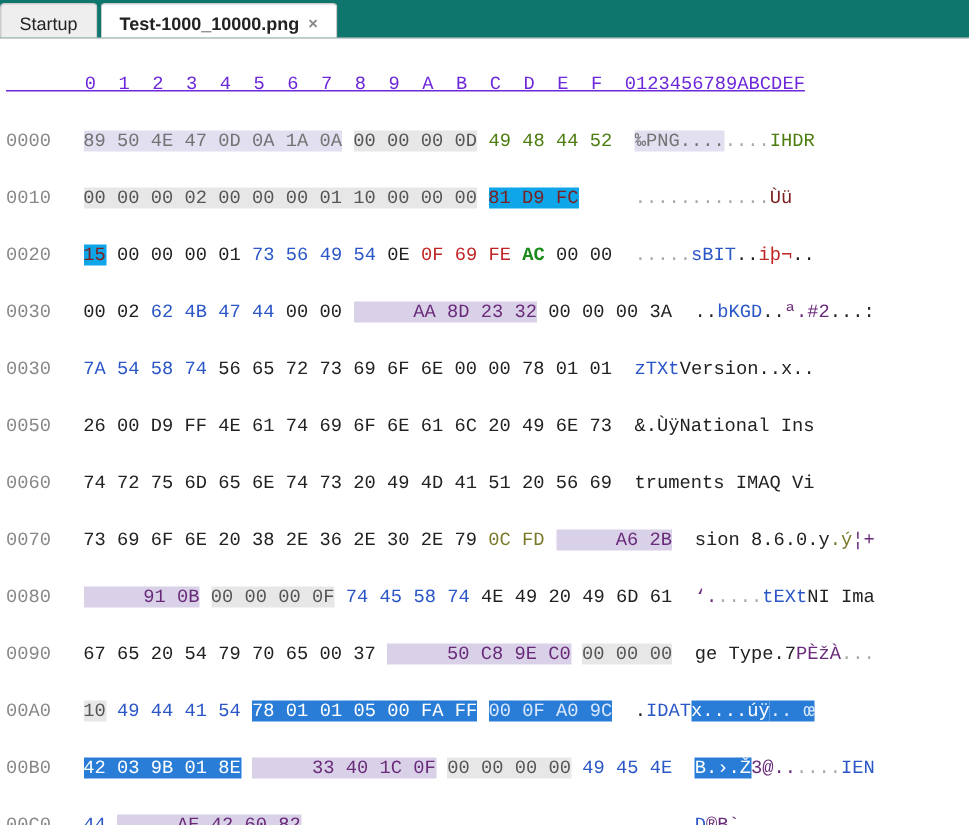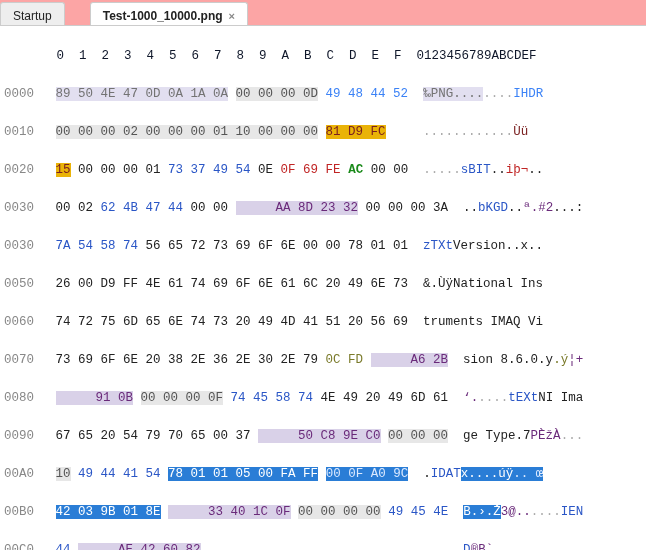--- a/index.html
+++ b/index.html
@@ -1,31 +1,31 @@
 <!DOCTYPE html>
 <html><head>
 <meta charset="utf-8">
 <style>
   * { margin:0; padding:0; box-sizing:border-box; }
   body { font-family:"Segoe UI",Tahoma,Arial,sans-serif; font-size:12px; color:#222; background:#fff; width:646px; }
   
-  .tabs { display:flex; border-bottom:1px solid #ccc; background:#fca5a5; height:26px;gap:23px; }
+  .tabs { display:flex; border-bottom:1px solid #ccc; background:#0f766e; height:26px; }
   .tab { padding:4px 12px 0 12px; border:1px solid #ccc; border-bottom:none; background:#eee; margin-right:2px; margin-top:2px; border-radius:3px 3px 0 0; display:flex; align-items:center; gap:6px; cursor:pointer; }
   .tab.active { background:#fff; font-weight:600; }
   .tab .close { font-size:11px; color:#888; }
   
   .hexview { font-family:Consolas,"Courier New",monospace; font-size:12.5px; line-height:19px; padding:2px 4px 6px 4px; white-space:pre; overflow:hidden; }
-  .hexhead { color:#0f172a; }
+  .hexhead { color:#6d28d9;text-decoration:underline; }
   .addr { color:#888; display:inline-block; width:44px; }
   .hl-png { background:#e2dff0; color:#737373; }
-  .hl-ihdr { color:#3b82f6;margin-top:27px; }
+  .hl-ihdr { color:#4d7c0f;margin-top:27px; }
   .hl-blue { color:#2a56c6; }
   .hl-red { color:#c02424; }
   .hl-green { color:#1a8a1a;font-weight:bold; }
-  .hl-dkred { background:#eab308; color:#7a2020; }
+  .hl-dkred { background:#0ea5e9; color:#7a2020; }
   .hl-grayseg { background:#e7e7e7; color:#555; }
   .hl-purplebox { background:#d9d1e8; color:#6a2a7a;padding-left:40px; }
   .hl-olive { color:#7a7a2a; }
   .hl-idat { background:#2a7dd6; color:#fff; }
   .hl-idat2 { background:#2a7dd6; color:#dbe9ff; }
   .hl-btxt { color:#2a56c6; }
   .hl-fade { color:#aaa; }
 </style>
 </head>
 <body>
@@ -37,21 +37,21 @@
   <div class="tab active">
     <span>Test-1000_10000.png</span>
     <span class="close">×</span>
   </div>
 </div>
 
 <div class="hexview">
 <div class="hexhead">       0  1  2  3  4  5  6  7  8  9  A  B  C  D  E  F  0123456789ABCDEF</div>
 <div><span class="addr">0000</span> <span class="hl-png">89 50 4E 47 0D 0A 1A 0A</span> <span class="hl-grayseg">00 00 00 0D</span> <span class="hl-ihdr">49 48 44 52</span>  <span class="hl-png">‰PNG....</span><span class="hl-fade">....</span><span class="hl-ihdr">IHDR</span></div>
 <div><span class="addr">0010</span> <span class="hl-grayseg">00 00 00 02 00 00 00 01 10 00 00 00</span> <span class="hl-dkred">81 D9 FC</span>     <span class="hl-fade">............</span><span style="color:#7a2020">Ùü</span></div>
-<div><span class="addr">0020</span> <span class="hl-dkred">15</span> <span>00 00 00 01</span> <span class="hl-blue">73 37 49 54</span> 0E <span class="hl-red">0F 69 FE</span> <span class="hl-green">AC</span> 00 00  <span class="hl-fade">.....</span><span class="hl-btxt">sBIT</span>..<span style="color:#c02424">iþ¬</span>..</div>
+<div><span class="addr">0020</span> <span class="hl-dkred">15</span> <span>00 00 00 01</span> <span class="hl-blue">73 56 49 54</span> 0E <span class="hl-red">0F 69 FE</span> <span class="hl-green">AC</span> 00 00  <span class="hl-fade">.....</span><span class="hl-btxt">sBIT</span>..<span style="color:#c02424">iþ¬</span>..</div>
 <div><span class="addr">0030</span> 00 02 <span class="hl-blue">62 4B 47 44</span> 00 00 <span class="hl-purplebox">AA 8D 23 32</span> 00 00 00 3A  ..<span class="hl-btxt">bKGD</span>..<span style="color:#6a2a7a">ª.#2</span>...:</div>
 <div><span class="addr">0030</span> <span class="hl-blue">7A 54 58 74</span> 56 65 72 73 69 6F 6E 00 00 78 01 01  <span class="hl-btxt">zTXt</span>Version..x..</div>
 <div><span class="addr">0050</span> 26 00 D9 FF 4E 61 74 69 6F 6E 61 6C 20 49 6E 73  &amp;.ÙÿNational Ins</div>
 <div><span class="addr">0060</span> 74 72 75 6D 65 6E 74 73 20 49 4D 41 51 20 56 69  truments IMAQ Vi</div>
 <div><span class="addr">0070</span> 73 69 6F 6E 20 38 2E 36 2E 30 2E 79 <span class="hl-olive">0C FD</span> <span class="hl-purplebox">A6 2B</span>  sion 8.6.0.y<span style="color:#7a7a2a">.ý</span><span style="color:#6a2a7a">¦+</span></div>
 <div><span class="addr">0080</span> <span class="hl-purplebox">91 0B</span> <span class="hl-grayseg">00 00 00 0F</span> <span class="hl-blue">74 45 58 74</span> 4E 49 20 49 6D 61  <span style="color:#6a2a7a">‘.</span><span class="hl-fade">....</span><span class="hl-btxt">tEXt</span>NI Ima</div>
 <div><span class="addr">0090</span> 67 65 20 54 79 70 65 00 37 <span class="hl-purplebox">50 C8 9E C0</span> <span class="hl-grayseg">00 00 00</span>  ge Type.7<span style="color:#6a2a7a">PÈžÀ</span><span class="hl-fade">...</span></div>
 <div><span class="addr">00A0</span> <span class="hl-grayseg">10</span> <span class="hl-blue">49 44 41 54</span> <span class="hl-idat">78 01 01 05 00 FA FF</span> <span class="hl-idat2">00 0F A0 9C</span>  .<span class="hl-btxt">IDAT</span><span class="hl-idat">x....úÿ</span><span class="hl-idat2">.. œ</span></div>
 <div><span class="addr">00B0</span> <span class="hl-idat">42 03 9B 01 8E</span> <span class="hl-purplebox">33 40 1C 0F</span> <span class="hl-grayseg">00 00 00 00</span> <span class="hl-blue">49 45 4E</span>  <span class="hl-idat">B.›.Ž</span><span style="color:#6a2a7a">3@..</span><span class="hl-fade">....</span><span class="hl-btxt">IEN</span></div>
 <div><span class="addr">00C0</span> <span class="hl-blue">44</span> <span class="hl-purplebox">AE 42 60 82</span>                                   <span class="hl-btxt">D</span><span style="color:#6a2a7a">®B`‚</span></div>

